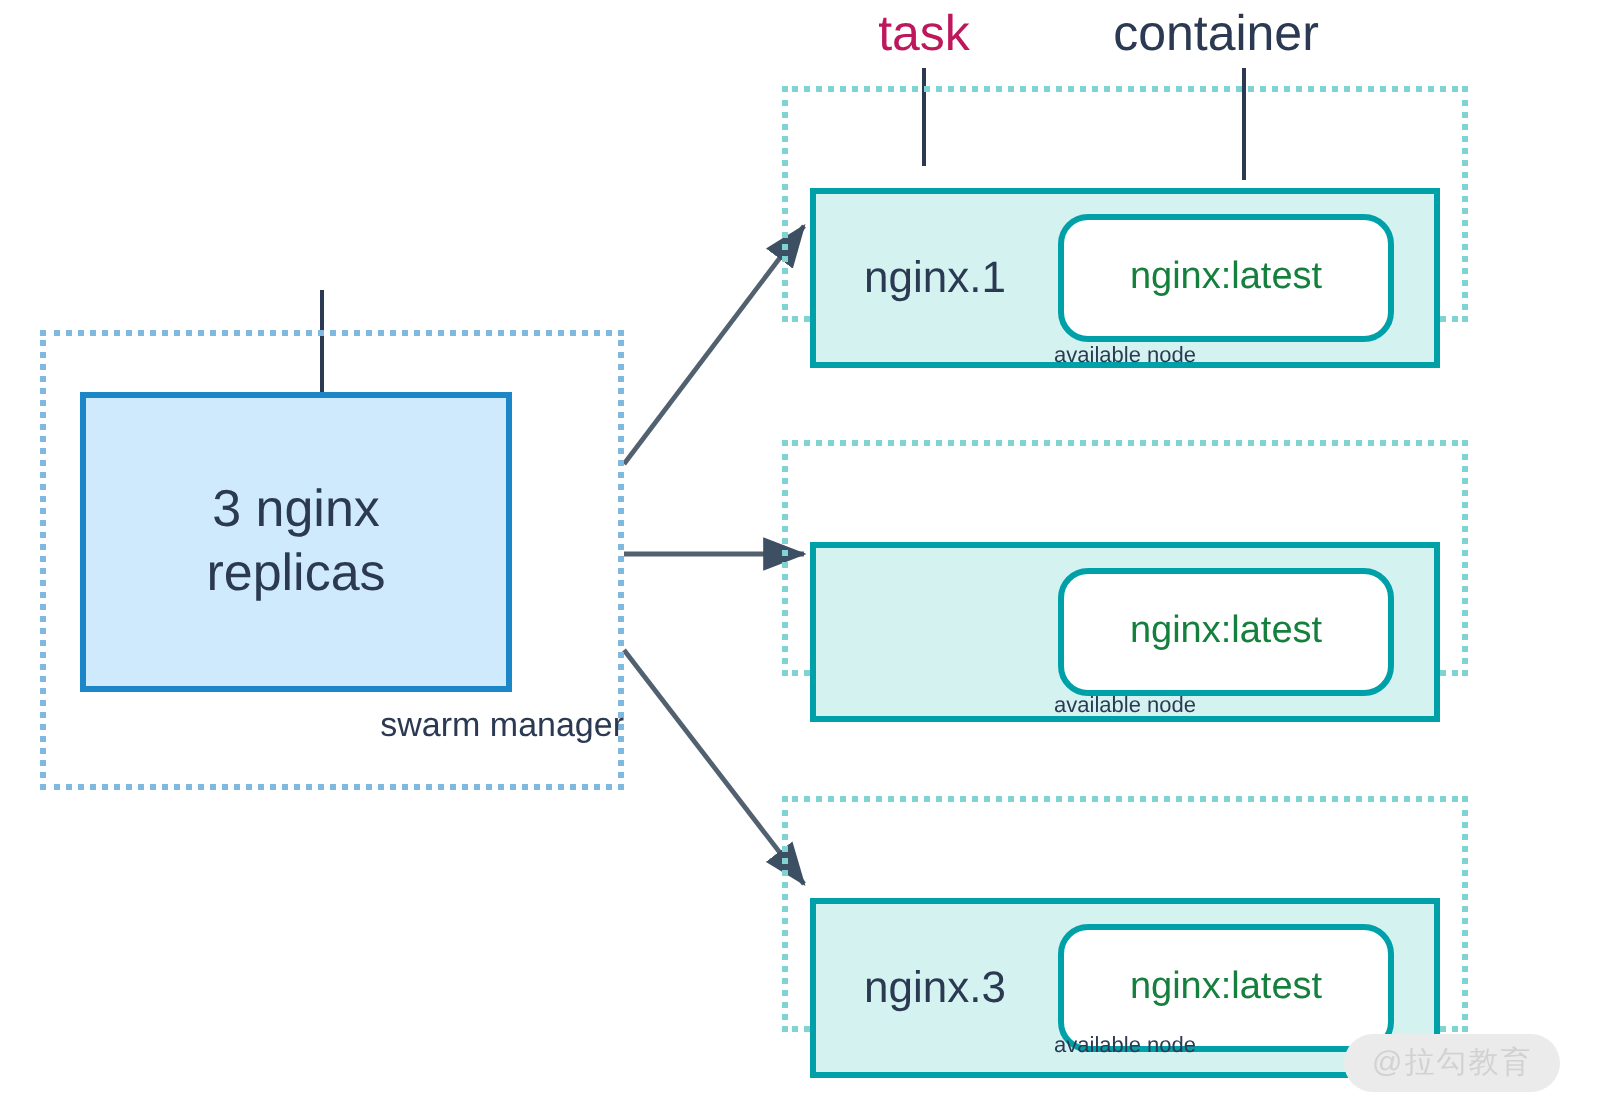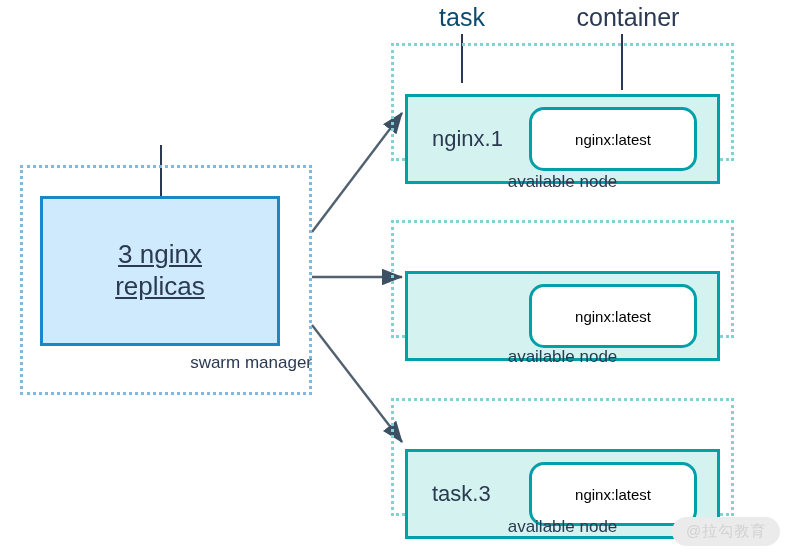--- a/index.html
+++ b/index.html
@@ -35,29 +35,28 @@
     width: 292px;
     height: 230px;
     border: 3px dotted #7fb8e0;
     box-sizing: border-box;
     background: transparent;
   }
   .service-box {
     position: absolute;
     left: 40px;
     top: 196px;
-    width: 240px;
+    width: 216px;
     height: 150px;
     background: #cfeafc;
     border: 3px solid #1b87c9;
     box-sizing: border-box;
     display: flex;
     align-items: center;
     justify-content: center;
-    text-decoration: underline;
   }
   .service-box .service-text {
     font-size: 26px;
     line-height: 1.22;
     text-align: center;
     color: #2b3a52;
     white-space: pre-line;
   }
   .service-caption {
     position: absolute;
@@ -124,50 +123,50 @@
     height: 64px;
     background: #ffffff;
     border: 3px solid #00a0a8;
     border-radius: 15px;
     box-sizing: border-box;
     display: flex;
     align-items: center;
     justify-content: center;
   }
   .container-box .container-text {
-    font-size: 15px;
-    color: #000000;
+    font-size: 19px;
+    color: #15803d;
     white-space: nowrap;
   }
 
   .node-caption {
     position: absolute;
     left: 391px;
     width: 343px;
     text-align: center;
-    font-size: 17px;
+    font-size: 11px;
     color: #2b3a52;
   }
   .node-caption.n1 { top: 172px; }
   .node-caption.n2 { top: 347px; }
   .node-caption.n3 { top: 517px; }
 
   
   .label-task {
     position: absolute;
     left: 410px;
     top: 3px;
     width: 104px;
     text-align: center;
     font-size: 25px;
-    color: #0c4a6e;
+    color: #be185d;
   }
   .label-container {
     position: absolute;
-    left: 548px;
+    left: 528px;
     top: 3px;
     width: 160px;
     text-align: center;
     font-size: 25px;
     color: #2b3a52;
   }
 
   
   .watermark {
     position: absolute;
@@ -232,21 +231,21 @@
   <div class="node-dashed n2"></div>
   <div class="task-box n2">
     <div class="container-box">
       <span class="container-text">nginx:latest</span>
     </div>
   </div>
   <div class="node-caption n2">available node</div>
 
   <div class="node-dashed n3"></div>
   <div class="task-box n3">
-    <div class="task-label">task.3</div>
+    <div class="task-label">nginx.3</div>
     <div class="container-box">
       <span class="container-text">nginx:latest</span>
     </div>
   </div>
   <div class="node-caption n3">available node</div>
 
   <div class="watermark">@拉勾教育</div>
 
 </div>
 

